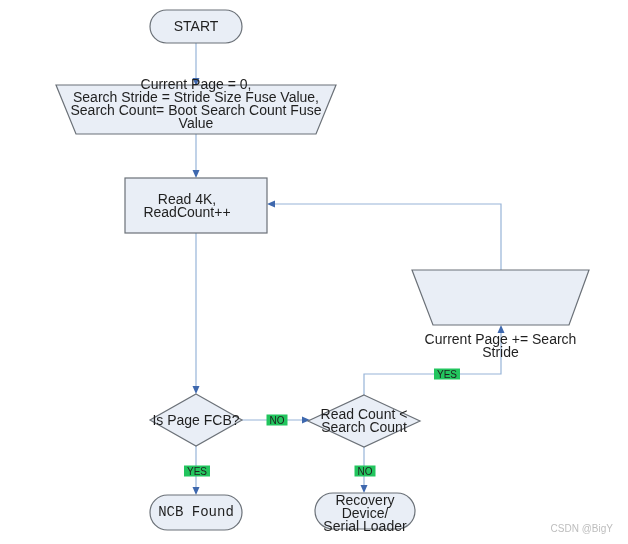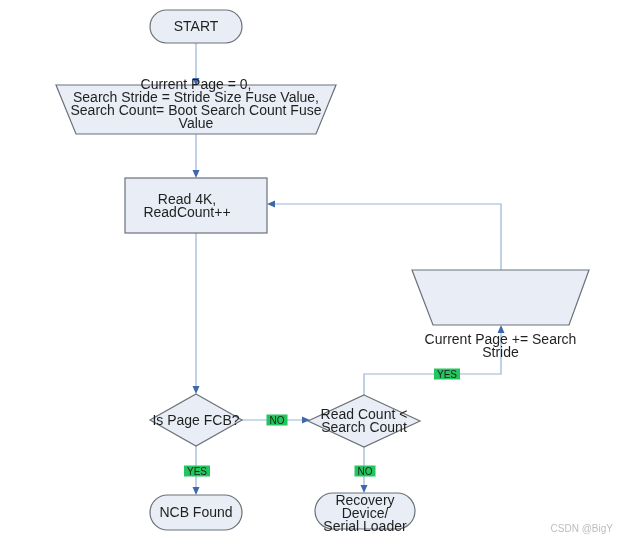--- a/index.html
+++ b/index.html
@@ -102,21 +102,21 @@
     <div>Stride</div>
   </div>
 
   <div class="node-label" style="left:150px; top:394px; width:92px; height:52px;">Is Page FCB?</div>
 
   <div class="node-label" style="left:308px; top:395px; width:112px; height:52px;">
     <div>Read Count &lt;</div>
     <div>Search Count</div>
   </div>
 
-  <div class="node-label" style="left:150px; top:495px; width:92px; height:35px;">NCB Found</div>
+  <div class="node-label" style="left:150px; top:495px; width:92px; height:35px;font-family:Liberation Mono, monospace;">NCB Found</div>
 
   <div class="node-label" style="left:315px; top:493px; width:100px; height:40px;">
     <div>Recovery Device/</div>
     <div>Serial Loader</div>
   </div>
 
   <div class="edge-label" style="left:277px; top:420px;">NO</div>
   <div class="edge-label" style="left:197px; top:471px;">YES</div>
   <div class="edge-label" style="left:365px; top:471px;">NO</div>
   <div class="edge-label" style="left:447px; top:374px;">YES</div>

